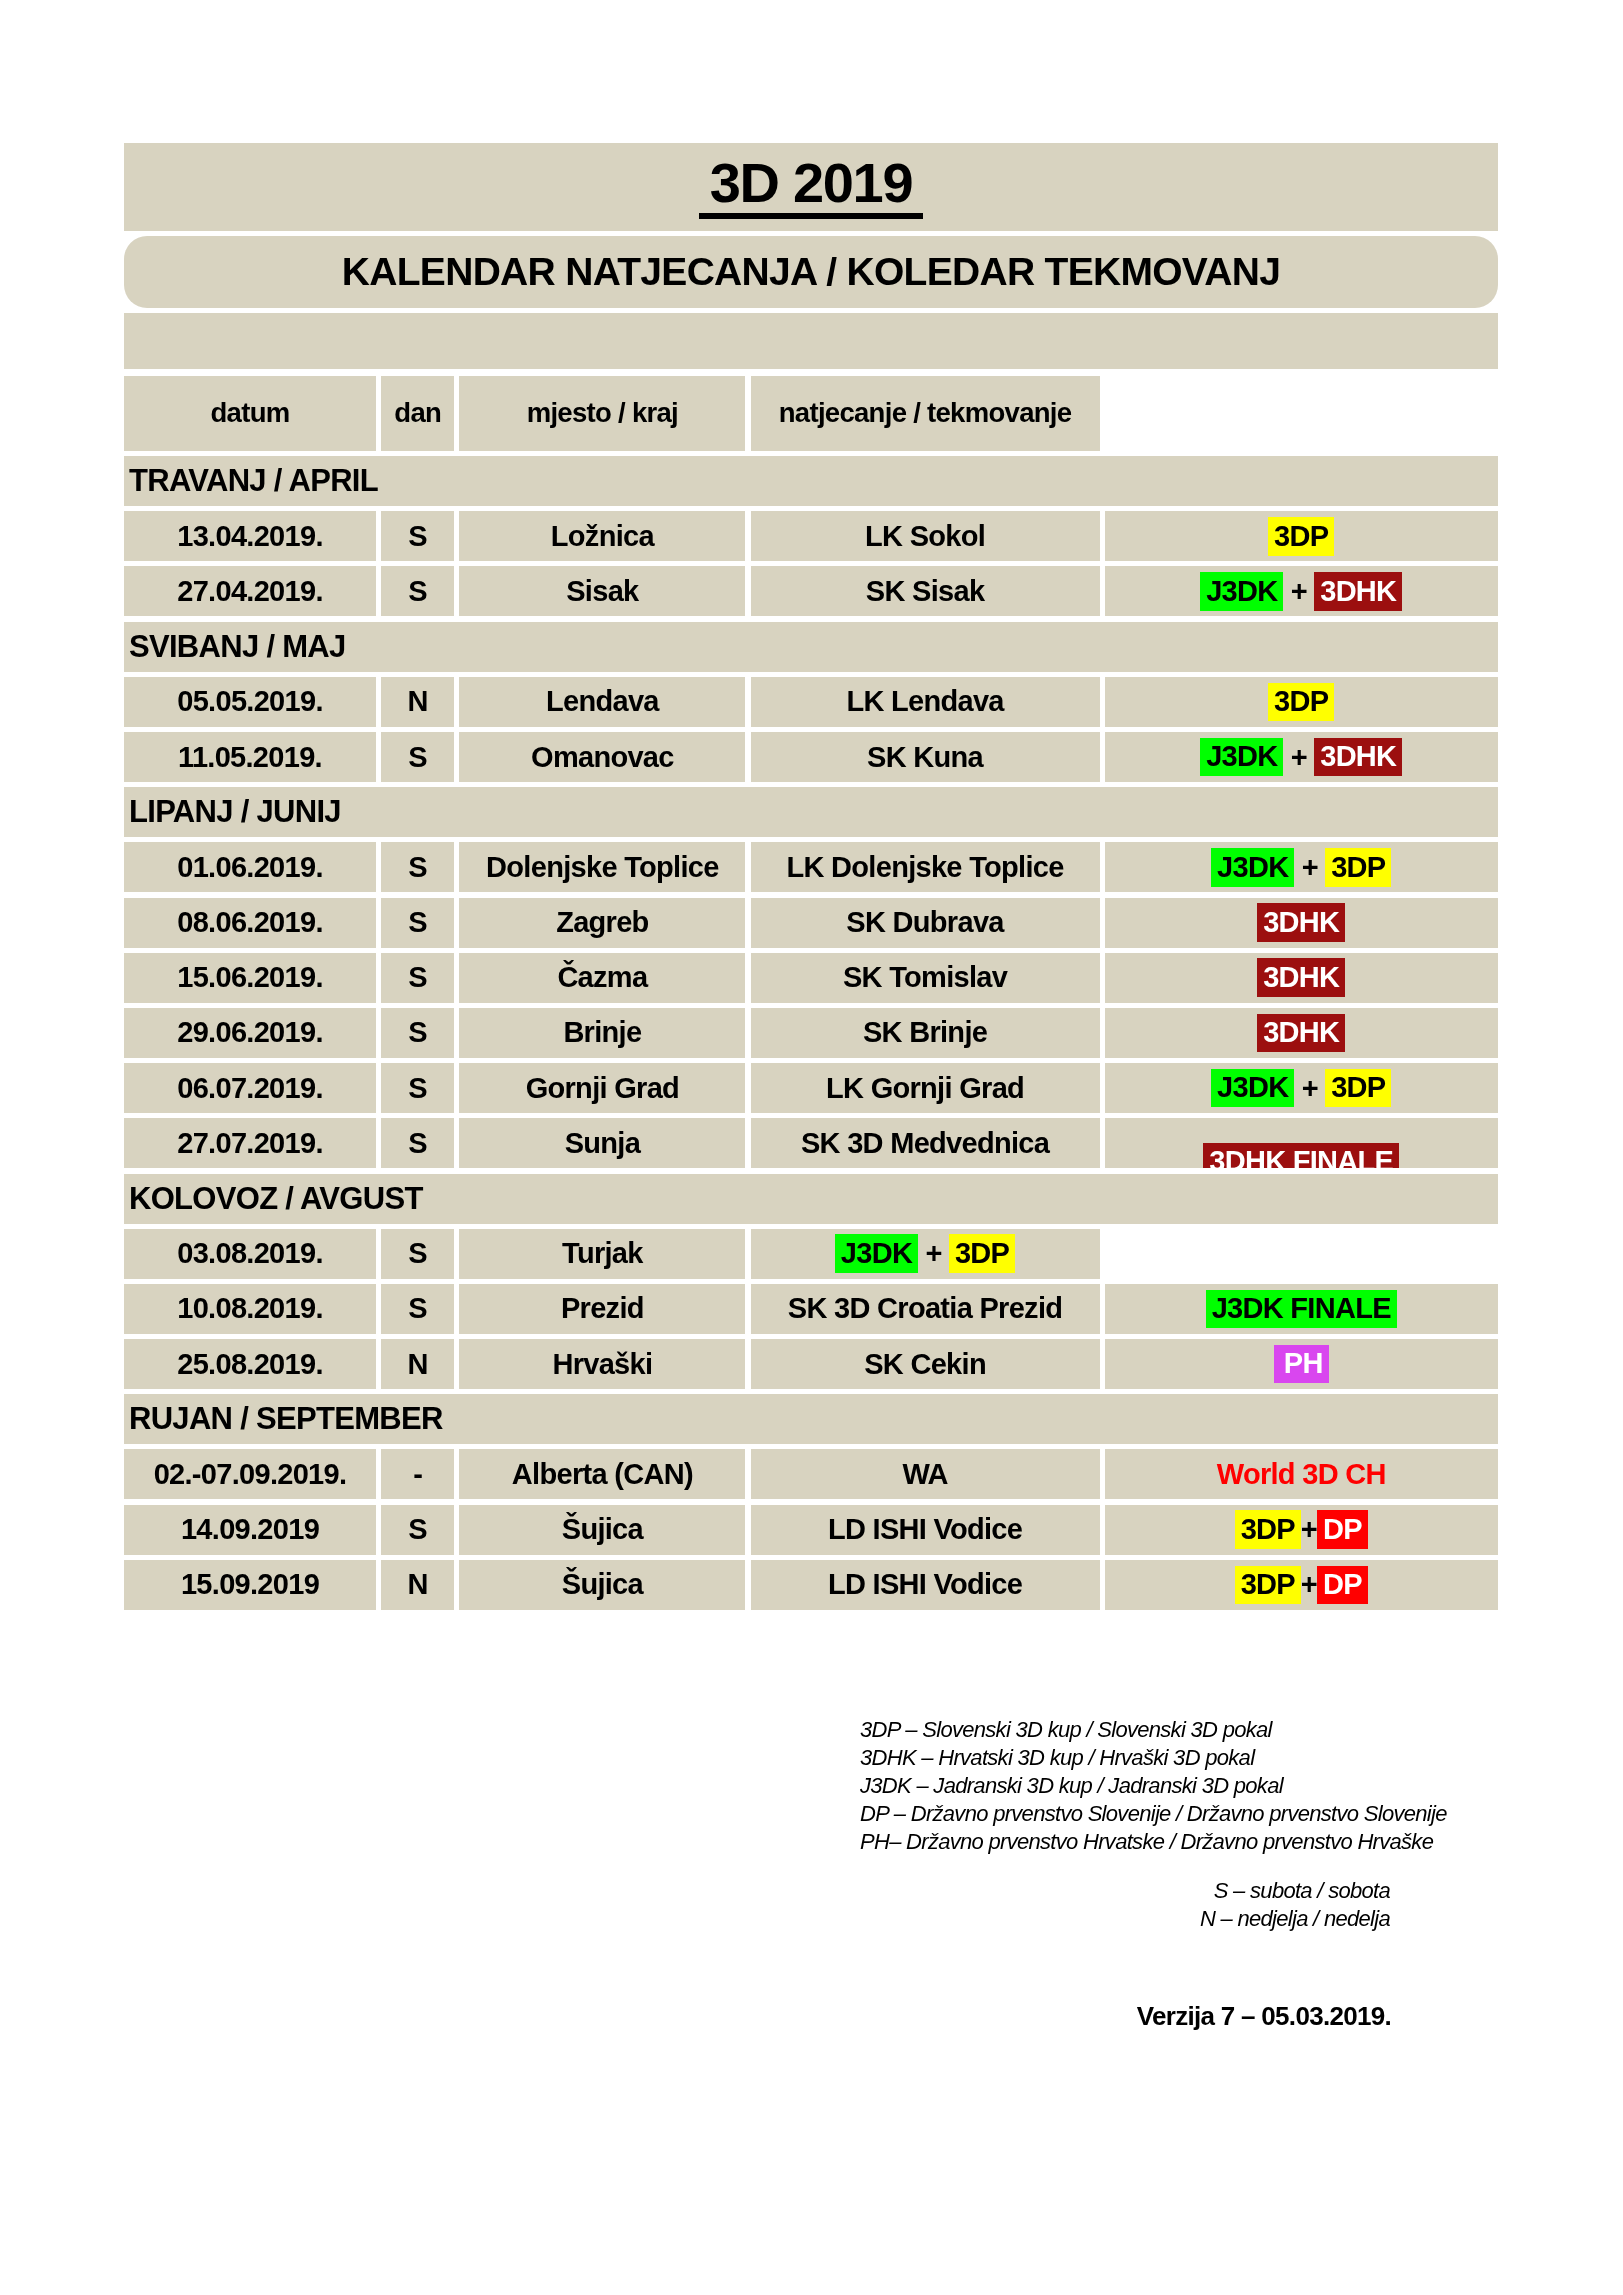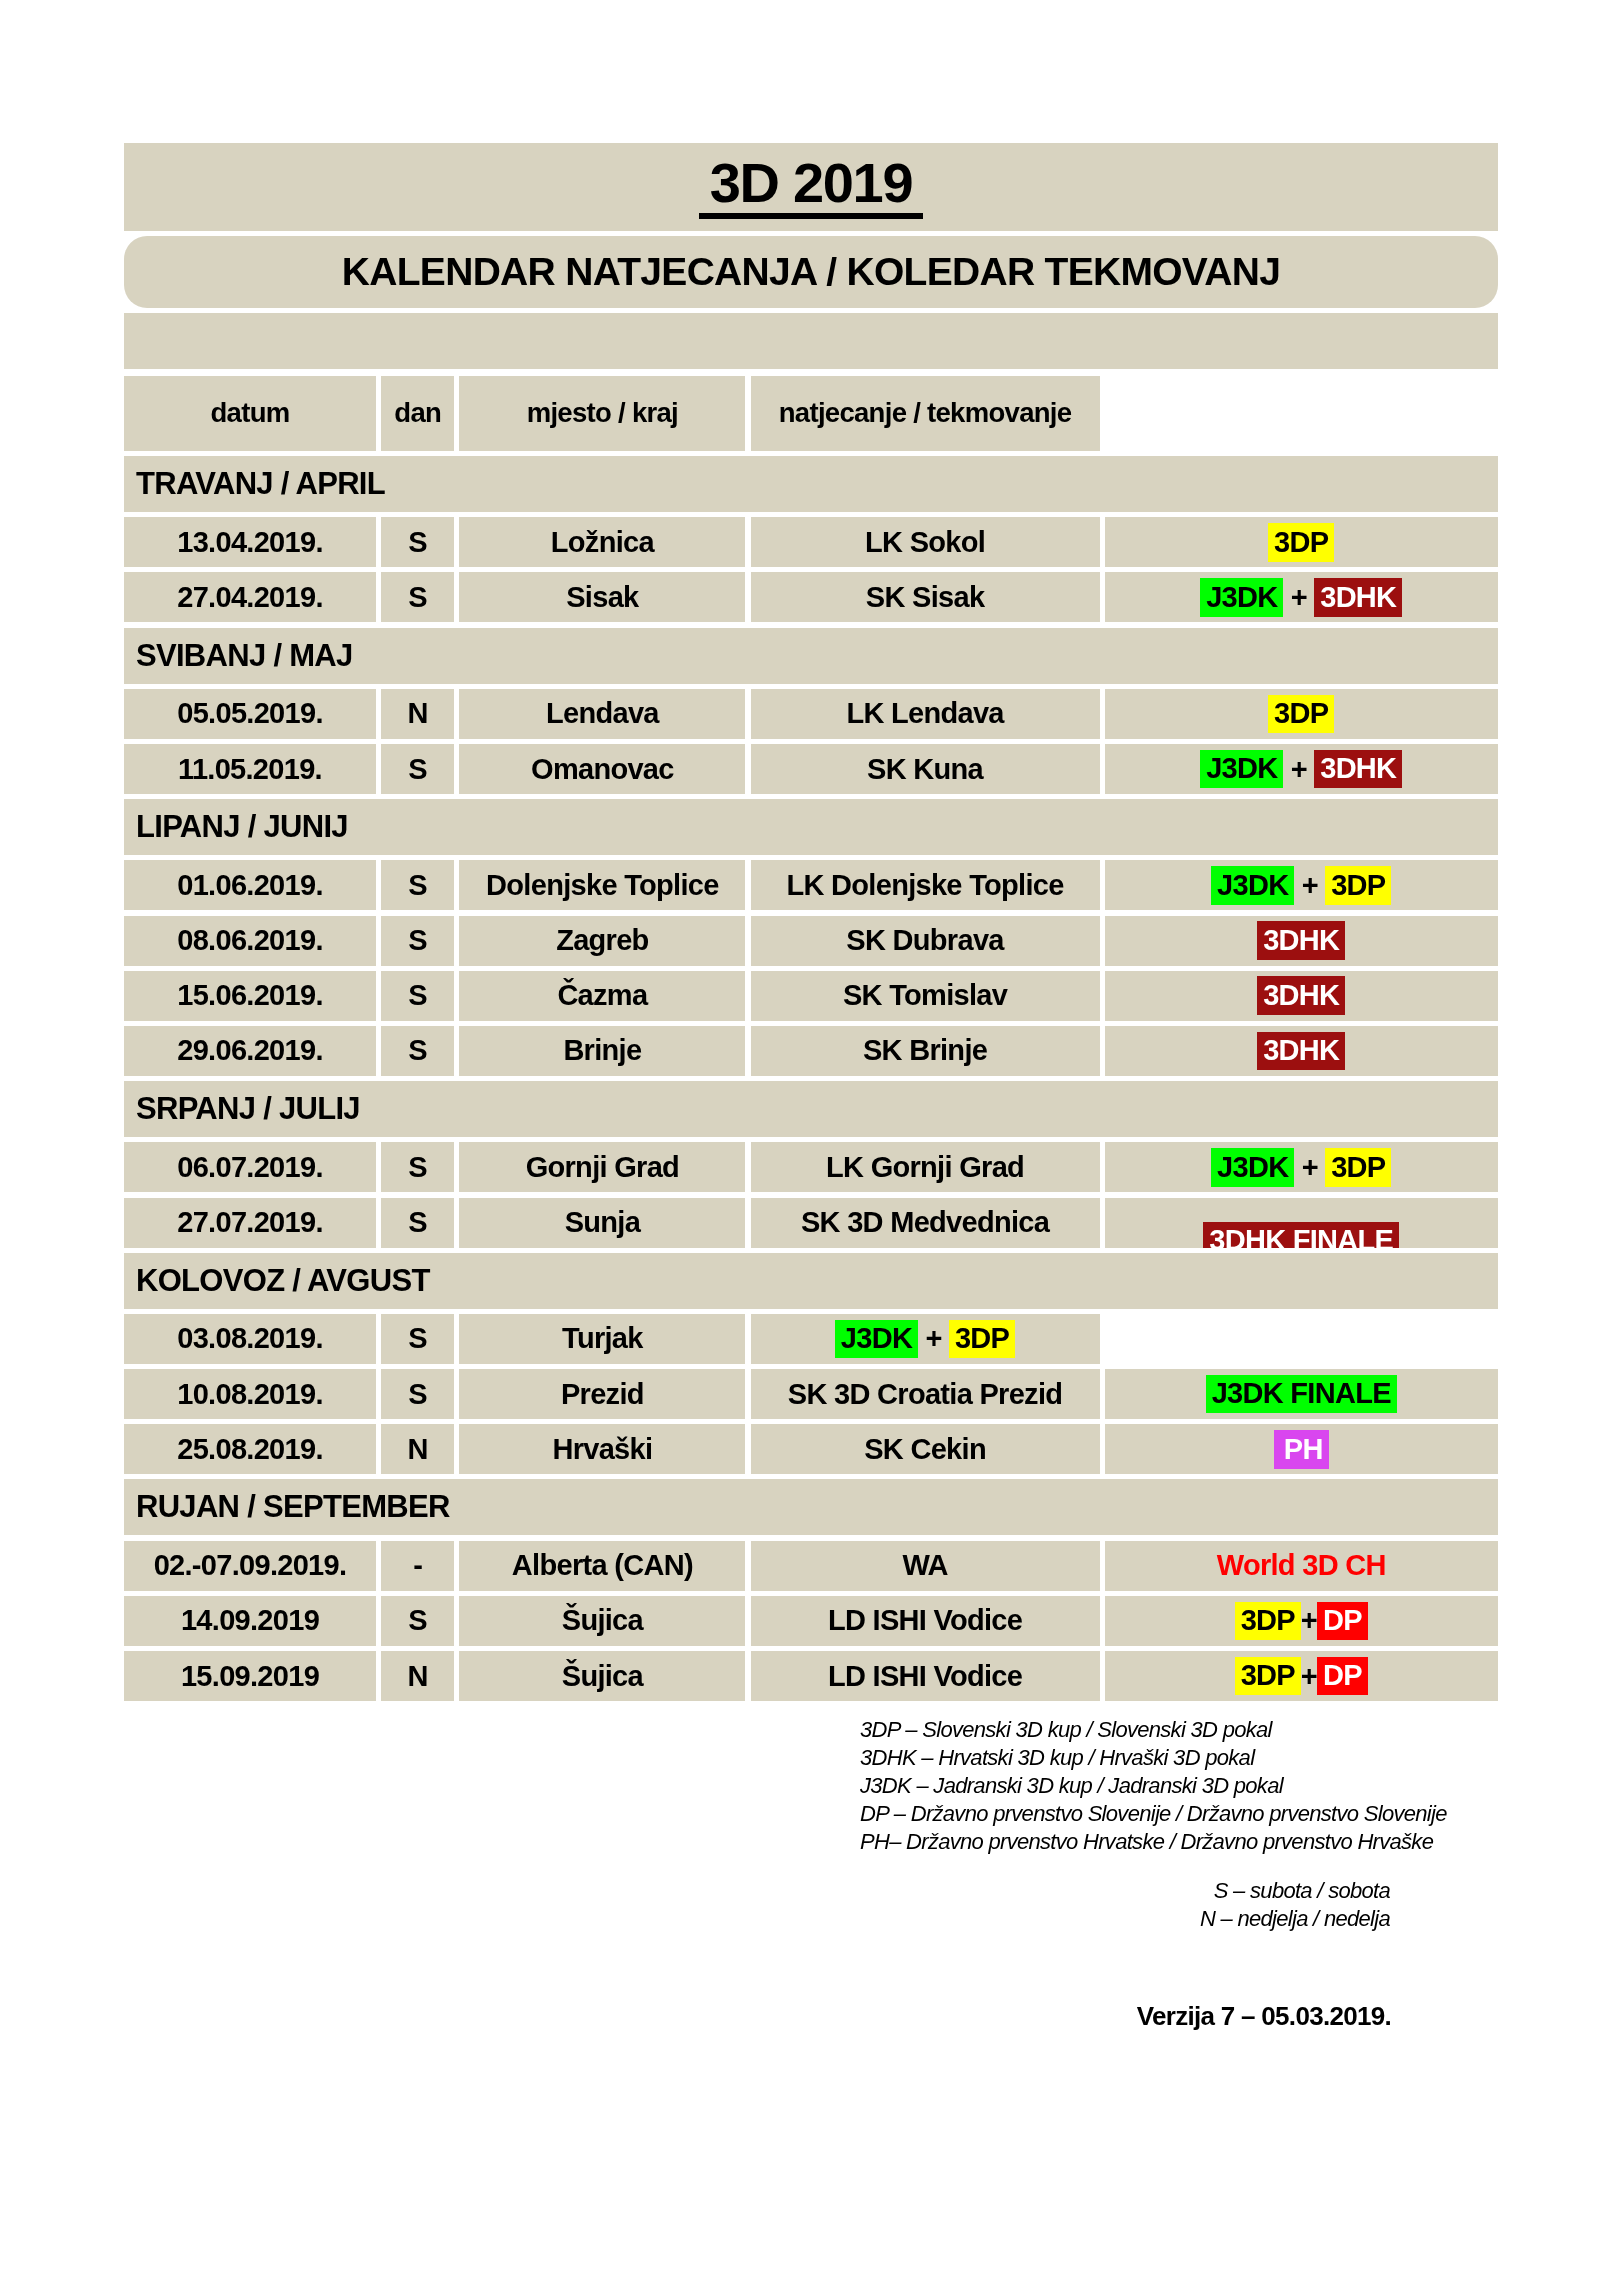--- a/index.html
+++ b/index.html
@@ -38,22 +38,22 @@
 
   .cell {
     background: #d8d3c0;
     display: flex; align-items: center; justify-content: center;
     font-weight: bold; font-size: 29px; letter-spacing: -0.7px;
     white-space: nowrap; overflow: hidden;
   }
   .header-row .cell { font-size: 27.5px; }
 
   .month-band {
-    height: 56px; display: flex; align-items: center;
-    padding-left: 12px;
+    height: 50px; display: flex; align-items: center;
+    padding-left: 5px;
     font-size: 31px; font-weight: bold; letter-spacing: -0.7px;
   }
 
   .badge { display: inline-block; padding: 2.6px 5.9px; white-space: pre; line-height: 1.15; }
   .badge-sep { white-space: pre; font-weight: bold; }
 
   .legend-block {
     position: absolute; left: 860px; top: 1716px;
     font-style: italic; font-size: 22px; line-height: 28px; letter-spacing: -0.7px;
     white-space: nowrap;
@@ -173,23 +173,20 @@
           </div>
         </div>
         <div class="grid-row data-row">
           <div class="cell">29.06.2019.</div>
           <div class="cell">S</div>
           <div class="cell">Brinje</div>
           <div class="cell">SK Brinje</div>
           <div class="cell">
             <span class="badge" style="background-color: rgb(156, 15, 15); color: rgb(255, 255, 255);">3DHK</span>
           </div>
-        </div>
-        <div class="band month-band">
-          <span>SRPANJ / JULIJ</span>
         </div>
         <div class="grid-row data-row">
           <div class="cell">06.07.2019.</div>
           <div class="cell">S</div>
           <div class="cell">Gornji Grad</div>
           <div class="cell">LK Gornji Grad</div>
           <div class="cell">
             <span class="badge" style="background-color: rgb(0, 255, 0); color: rgb(0, 0, 0);">J3DK</span>
             <span class="badge-sep" style="background-color: transparent; color: rgb(0, 0, 0);"> + </span>
             <span class="badge" style="background-color: rgb(255, 255, 0); color: rgb(0, 0, 0);">3DP</span>

